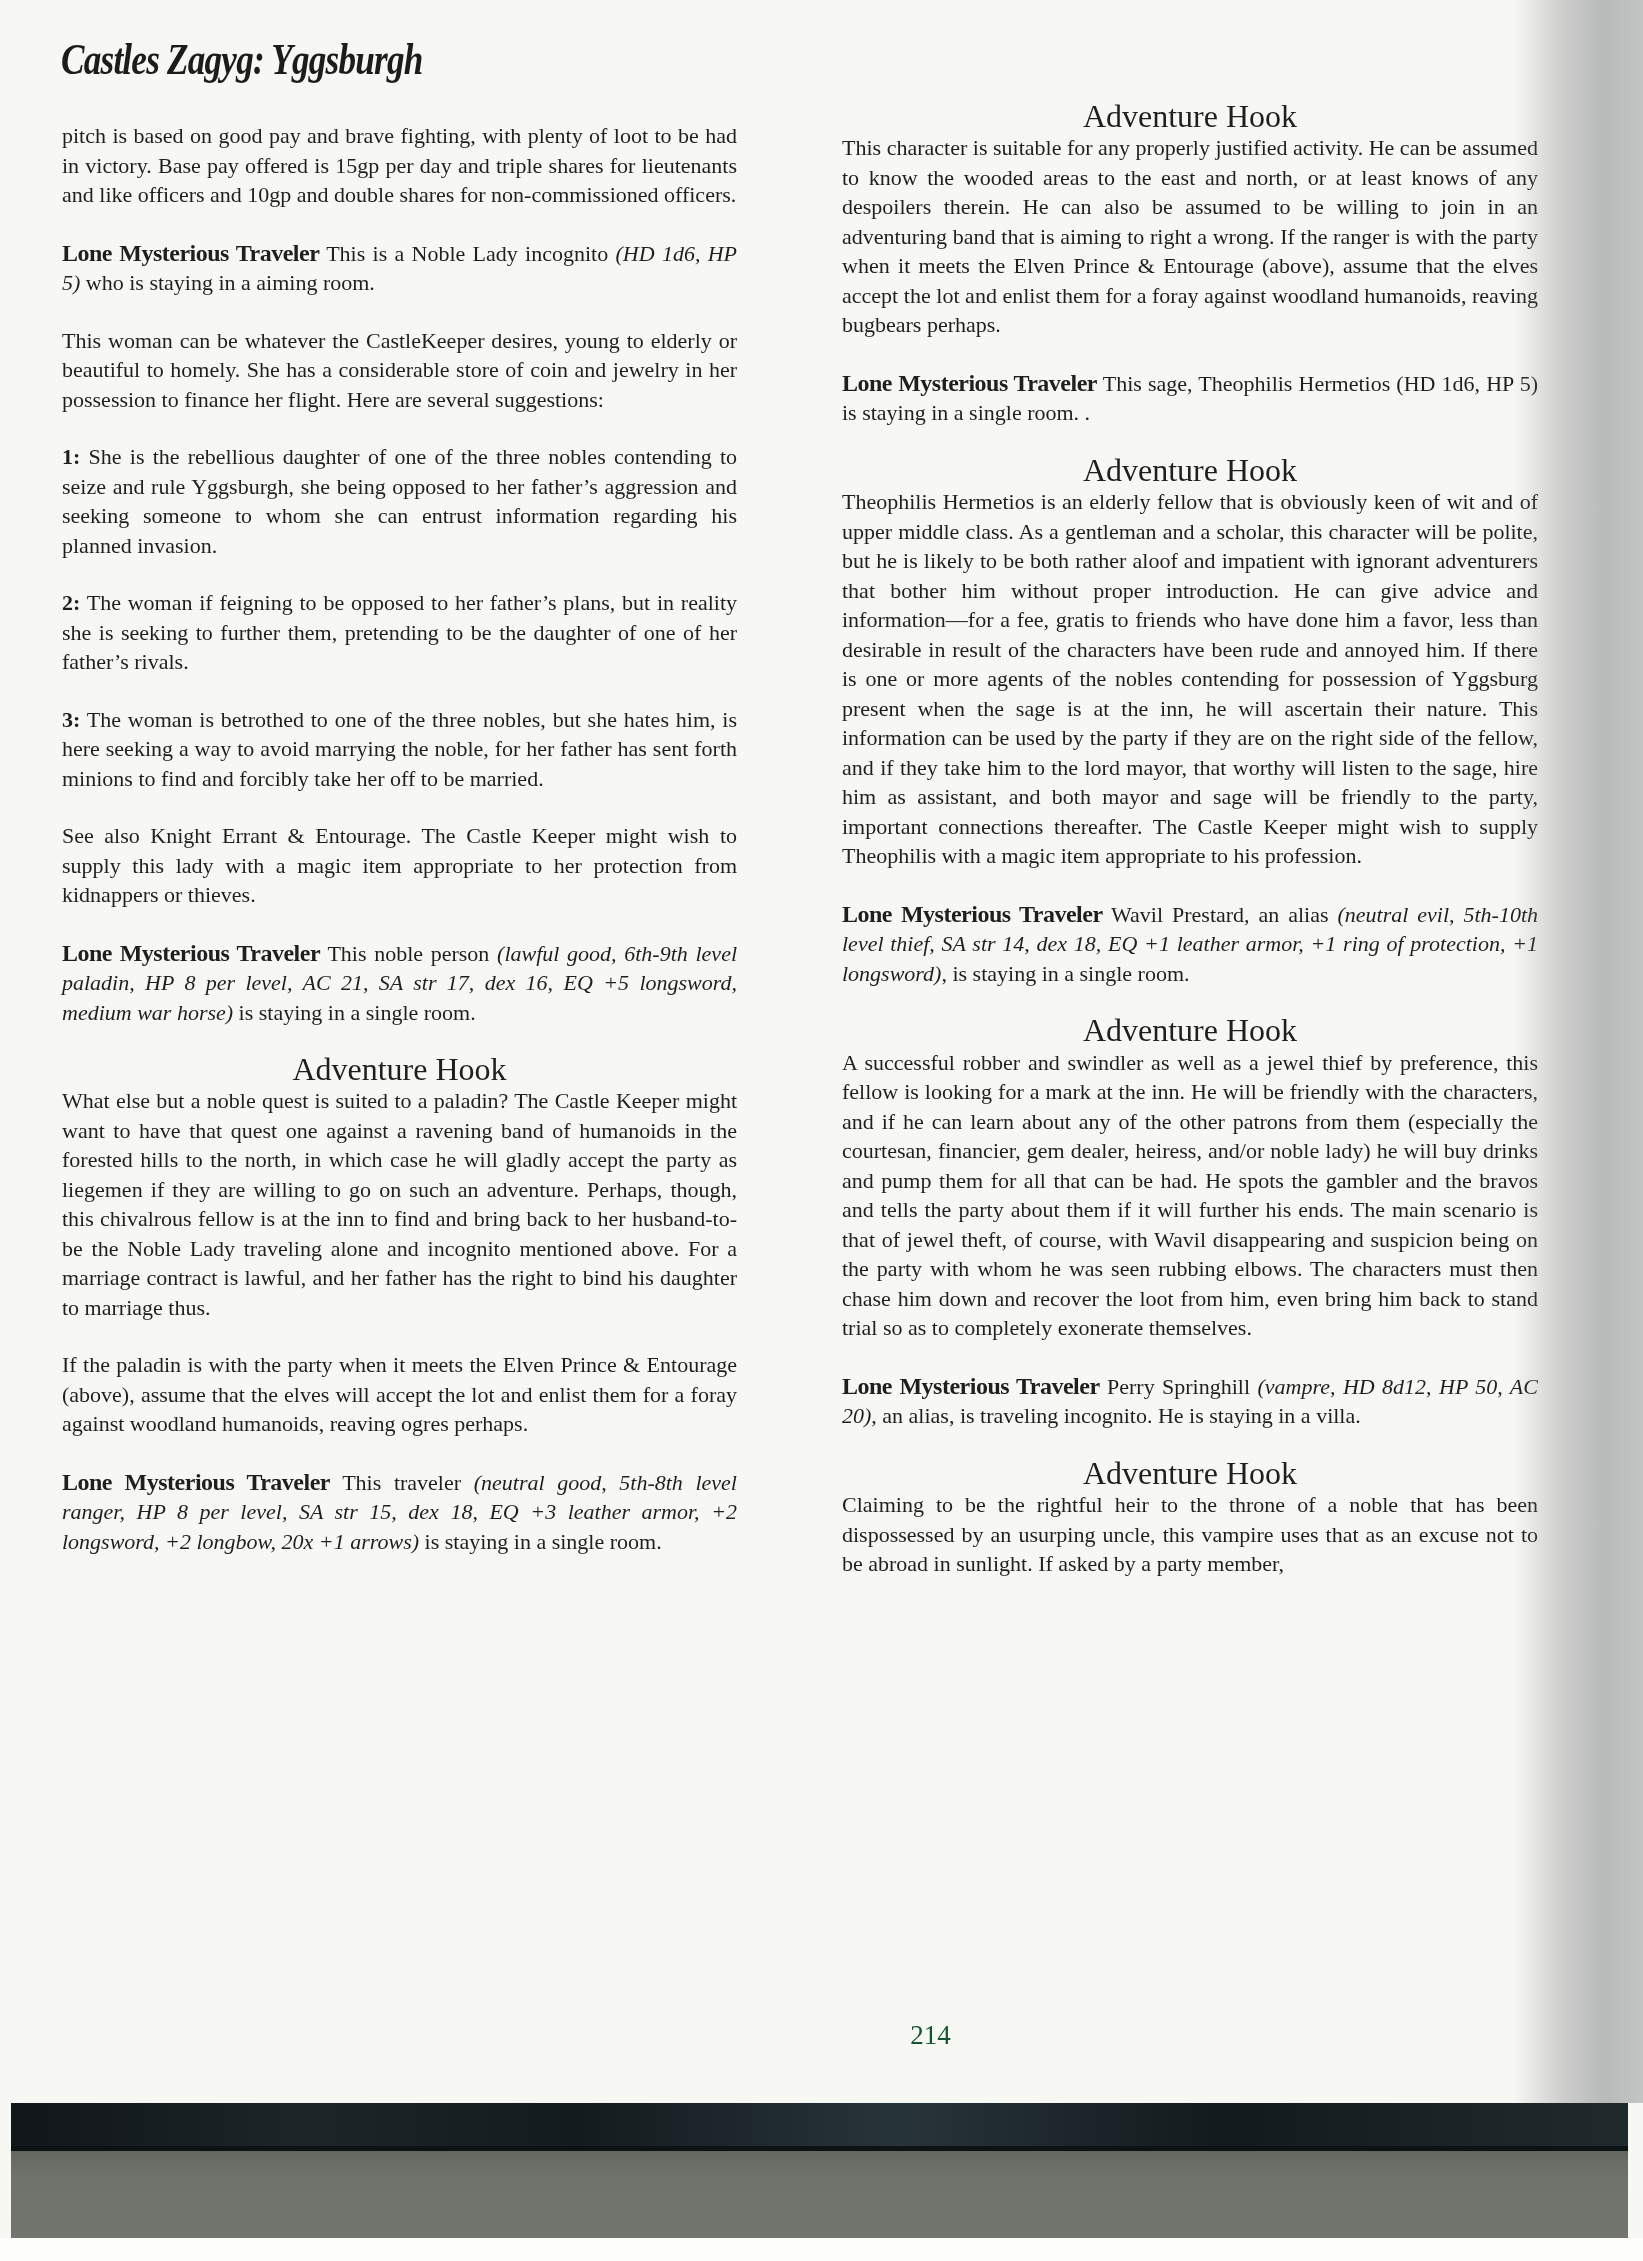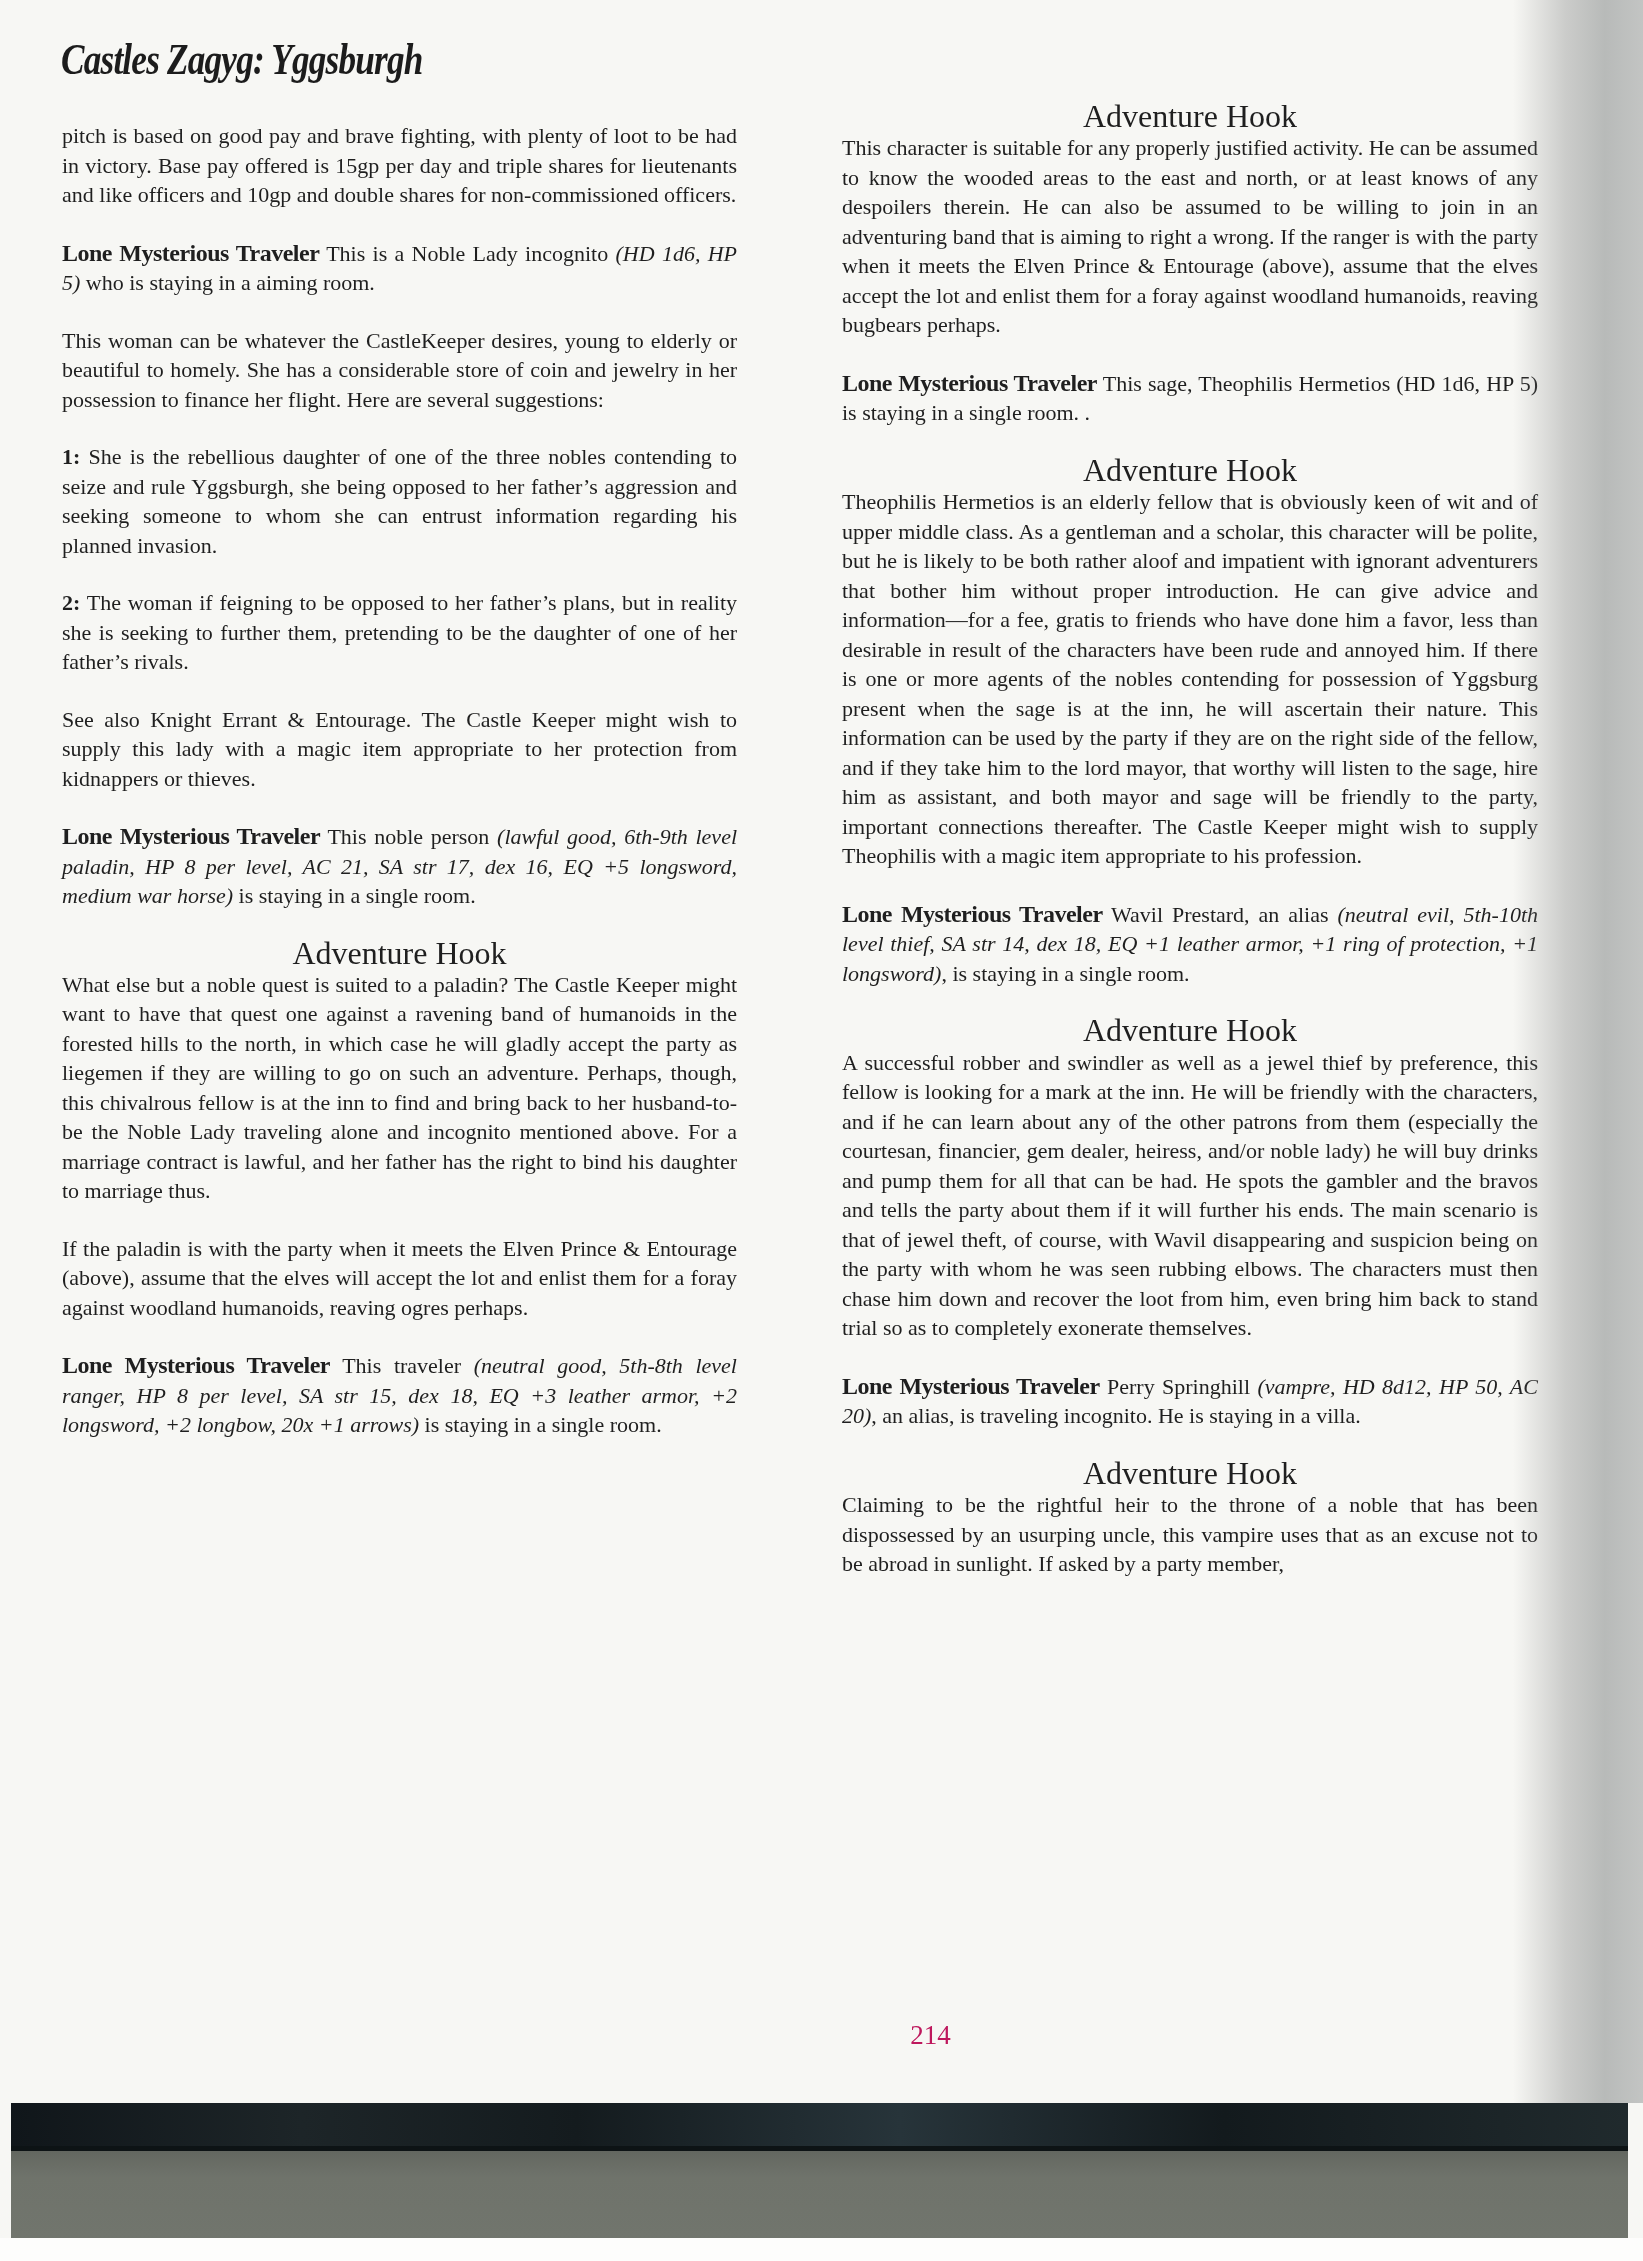--- a/index.html
+++ b/index.html
@@ -29,21 +29,21 @@
   .runin{font-weight:bold;font-size:24px;letter-spacing:-0.5px;}
   .num{font-weight:bold;}
   .it{font-style:italic;}
   .hook{
     font-size:32px;font-weight:normal;text-align:center;
     margin:27px 0 1.9px 0;line-height:29.5px;
   }
   .hook.first{margin-top:0;}
   .page-number{
     position:absolute;left:892px;top:2020px;width:77px;
-    text-align:center;font-size:27px;color:#be185d;
+    text-align:center;font-size:27px;color:#14532d;
   }
   .edge-shadow{
     position:absolute;left:1513px;top:0;width:131px;height:2103px;
     background:linear-gradient(to right,
       rgba(160,160,160,0) 0%,
       rgba(138,140,140,0.40) 40%,
       rgba(168,171,170,0.80) 70%,
       rgba(186,188,187,0.85) 100%);
   }
   .band-dark{
@@ -75,20 +75,23 @@
     <span class="runin">Lone Mysterious Traveler</span><span> This is a Noble Lady incognito </span><span class="it">(HD 1d6, HP 5)</span><span> who is staying in a aiming room.</span>
   </p>
 
   <p class="para">This woman can be whatever the CastleKeeper desires, young to elderly or beautiful to homely. She has a considerable store of coin and jewelry in her possession to finance her flight. Here are several suggestions:</p>
 
   <p class="para">
     <span class="num">1:</span><span> She is the rebellious daughter of one of the three nobles contending to seize and rule Yggsburgh, she being opposed to her father’s aggression and seeking someone to whom she can entrust information regarding his planned invasion.</span>
   </p>
   <p class="para">
     <span class="num">2:</span><span> The woman if feigning to be opposed to her father’s plans, but in reality she is seeking to further them, pretending to be the daughter of one of her father’s rivals.</span>
+  </p>
+  <p class="para">
+    <span class="num">3:</span><span> The woman is betrothed to one of the three nobles, but she hates him, is here seeking a way to avoid marrying the noble, for her father has sent forth minions to find and forcibly take her off to be married.</span>
   </p>
 
   <p class="para">See also Knight Errant &amp; Entourage. The Castle Keeper might wish to supply this lady with a magic item appropriate to her protection from kidnappers or thieves.</p>
 
   <p class="para section">
     <span class="runin">Lone Mysterious Traveler</span><span> This noble person </span><span class="it">(lawful good, 6th-9th level paladin, HP 8 per level, AC 21, SA str 17, dex 16, EQ +5 longsword, medium war horse)</span><span> is staying in a single room.</span>
   </p>
 
   <h3 class="hook">Adventure Hook</h3>
   <p class="para">What else but a noble quest is suited to a paladin? The Castle Keeper might want to have that quest one against a ravening band of humanoids in the forested hills to the north, in which case he will gladly accept the party as liegemen if they are willing to go on such an adventure. Perhaps, though, this chivalrous fellow is at the inn to find and bring back to her husband-to-be the Noble Lady traveling alone and incognito mentioned above. For a marriage contract is lawful, and her father has the right to bind his daughter to marriage thus.</p>

